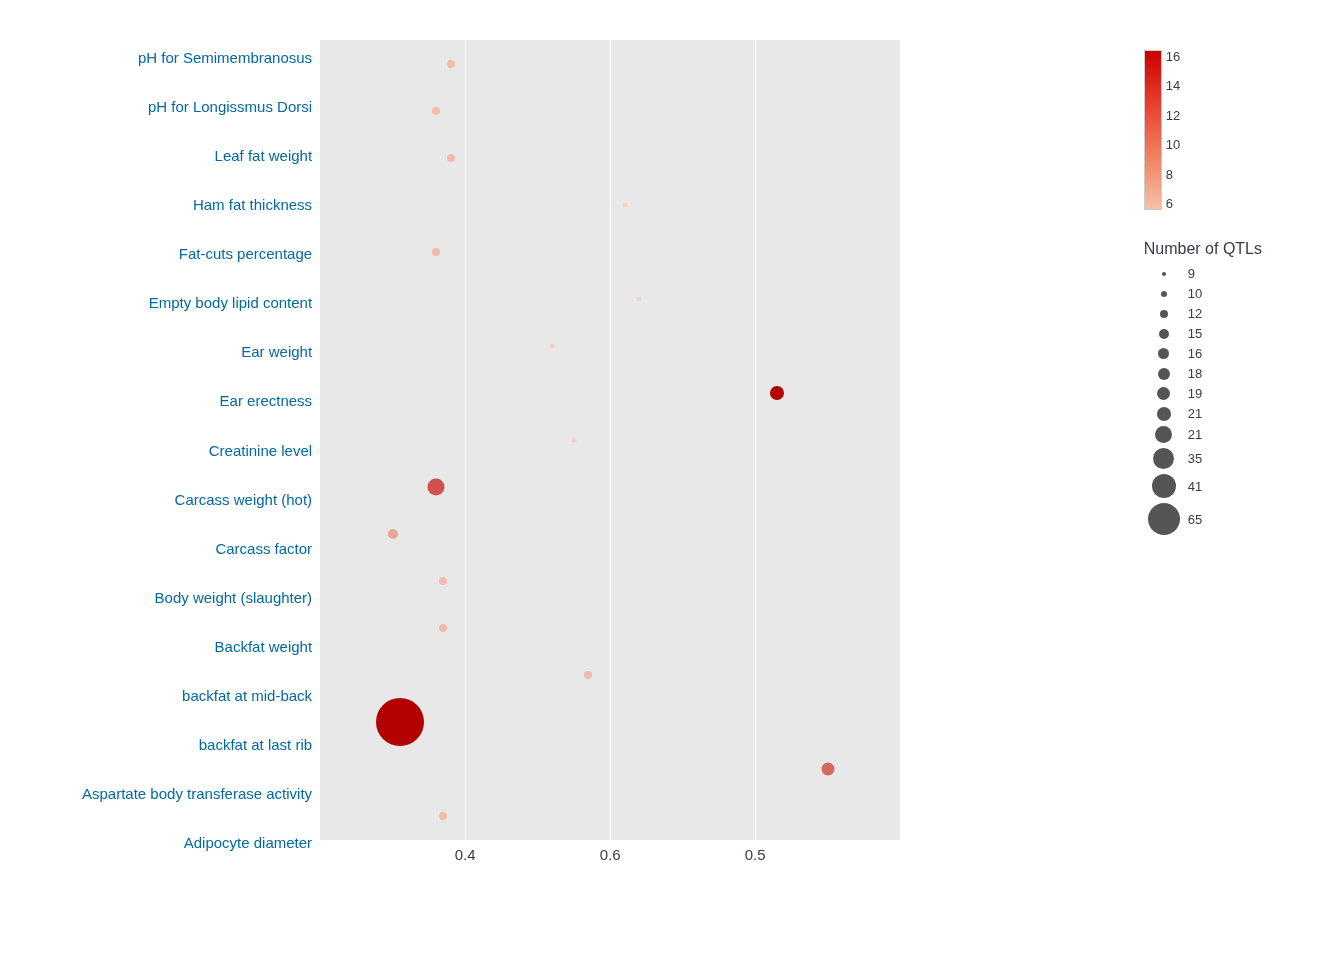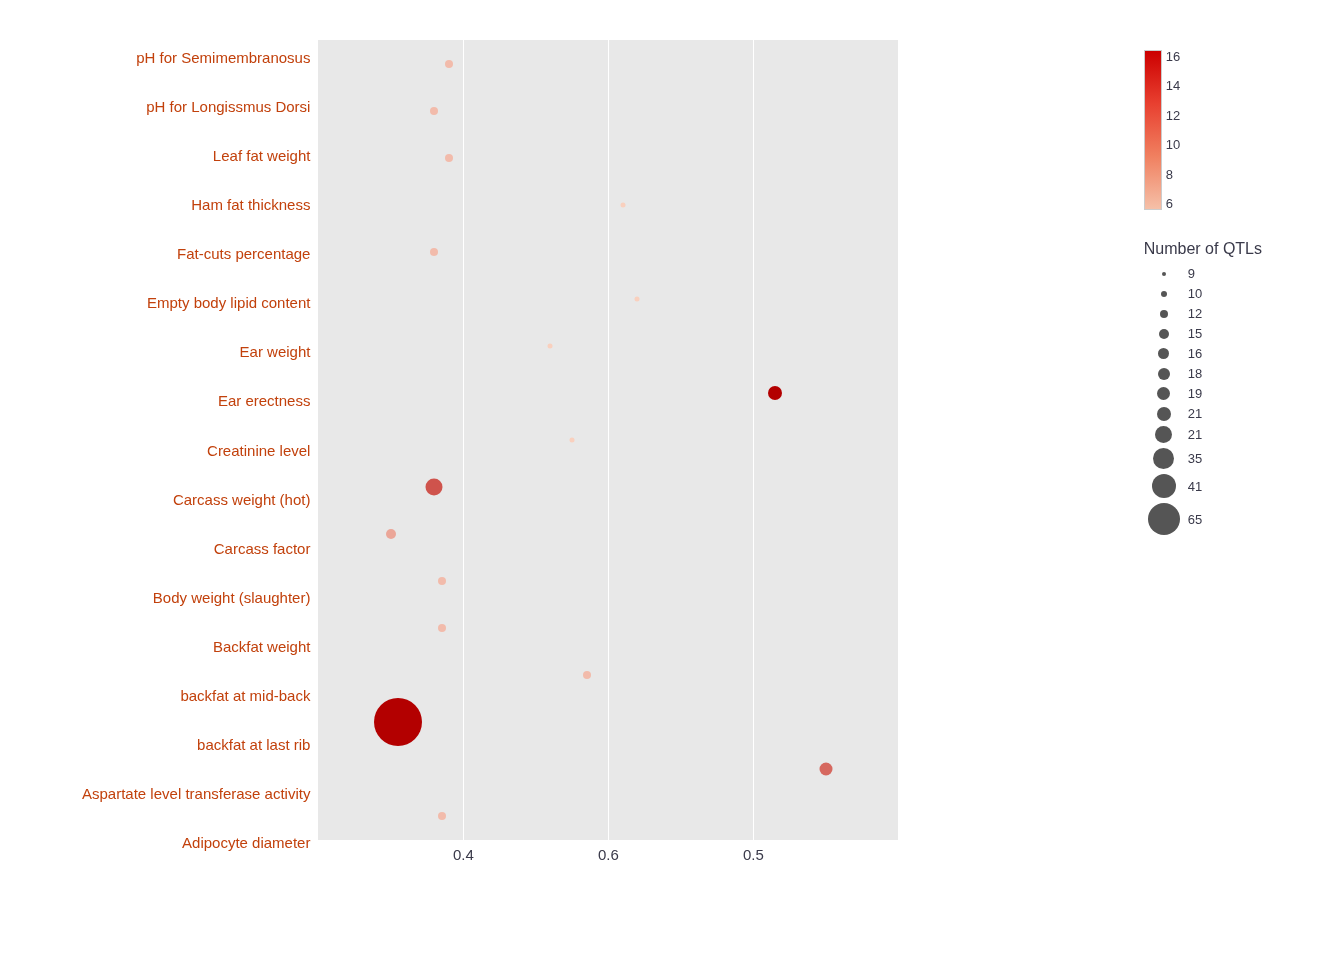--- a/index.html
+++ b/index.html
@@ -30,21 +30,21 @@
       display: flex;
       flex-direction: column;
       justify-content: space-between;
       align-items: flex-end;
       padding-right: 8px;
       height: 800px;
       margin-top: 10px;
     }
     .y-label {
       font-size: 15px;
-      color: #c2410c;
+      color: #0369a1;
       text-align: right;
       line-height: 1;
     }
     .chart-inner {
       display: flex;
       flex-direction: column;
       align-items: center;
     }
     .plot-grid {
       background: #e8e8e8;
@@ -163,21 +163,21 @@
         <div class="y-label">Empty body lipid content</div>
         <div class="y-label">Ear weight</div>
         <div class="y-label">Ear erectness</div>
         <div class="y-label">Creatinine level</div>
         <div class="y-label">Carcass weight (hot)</div>
         <div class="y-label">Carcass factor</div>
         <div class="y-label">Body weight (slaughter)</div>
         <div class="y-label">Backfat weight</div>
         <div class="y-label">backfat at mid-back</div>
         <div class="y-label">backfat at last rib</div>
-        <div class="y-label">Aspartate level transferase activity</div>
+        <div class="y-label">Aspartate body transferase activity</div>
         <div class="y-label">Adipocyte diameter</div>
       </div>
     <div class="chart-inner">
       <div class="plot-grid" id="plot-grid">
 
       <div class="grid-line" style="left: 145px;"></div>
           <div class="grid-line" style="left: 290px;"></div>
           <div class="grid-line" style="left: 435px;"></div>
           <div class="dot" style="left: 130.5px; top: 23.5294px; width: 8px; height: 8px; background: rgb(242, 187, 171);"></div>
           <div class="dot" style="left: 116px; top: 70.5882px; width: 8px; height: 8px; background: rgb(242, 187, 171);"></div>

